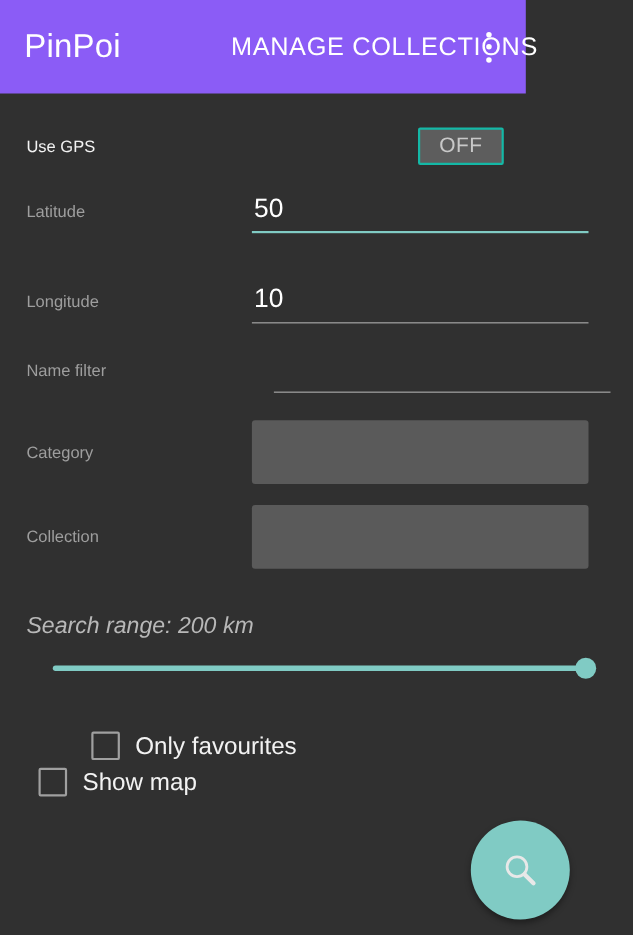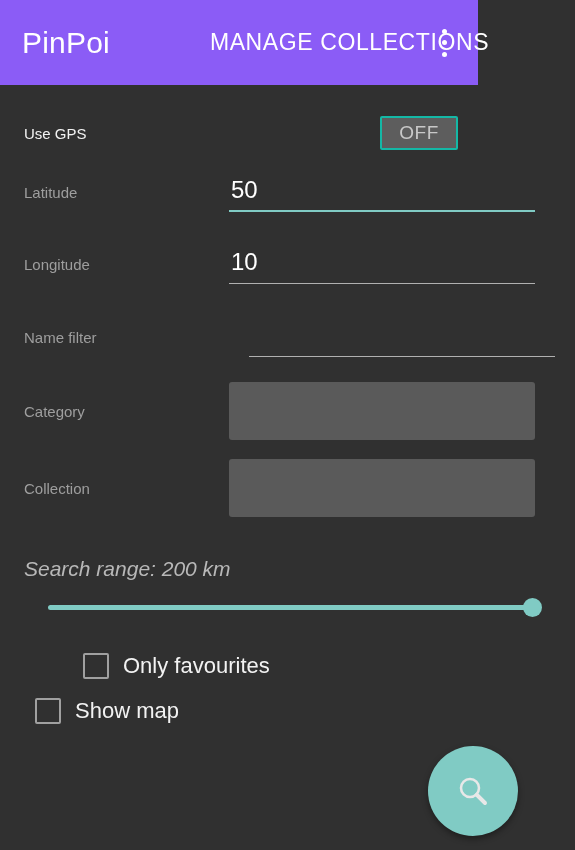--- a/index.html
+++ b/index.html
@@ -230,21 +230,21 @@
   </div>
 
   <div class="row" style="top: 88px;">
     <div class="label">Latitude</div>
     <div class="field focused">
       <div class="field-value">50</div>
       <div class="field-underline"></div>
     </div>
   </div>
 
-  <div class="row" style="top: 160px;">
+  <div class="row" style="top: 170px;">
     <div class="label">Longitude</div>
     <div class="field">
       <div class="field-value">10</div>
       <div class="field-underline"></div>
     </div>
   </div>
 
   <div class="row" style="top: 233px; gap: 20px;">
     <div class="label">Name filter</div>
     <div class="field">
@@ -262,21 +262,21 @@
     <div class="label">Collection</div>
     <div class="spinner"></div>
   </div>
 
   <div class="range-label" style="top: 472px; font-style: italic;">Search range: 200 km</div>
   <div class="slider" style="top: 510px;">
     <div class="slider-track"></div>
     <div class="slider-thumb" id="sliderThumb" style="left: calc(100% - 9px);"></div>
   </div>
 
-  <div class="checkrow" style="top: 568px; padding-left: 48px;">
+  <div class="checkrow" style="top: 580px; padding-left: 48px;">
     <div class="checkbox"></div>
     <div class="ctext">Only favourites</div>
   </div>
 
   <div class="checkrow" style="top: 613px;">
     <div class="checkbox"></div>
     <div class="ctext">Show map</div>
   </div>
 
 </div>

